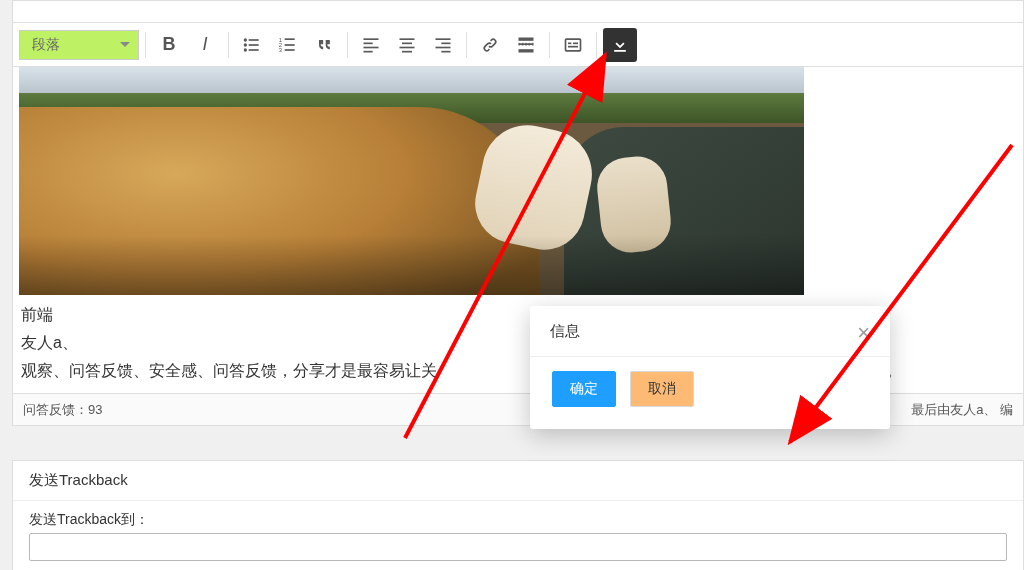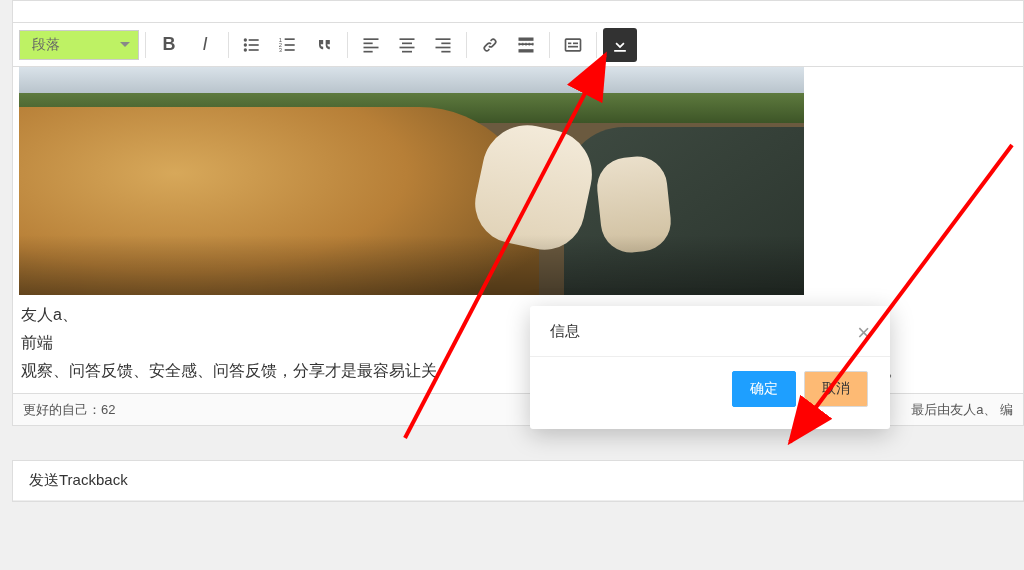--- a/index.html
+++ b/index.html
@@ -42,21 +42,21 @@
   .track-body label{font-size:14px;color:#333;display:block;margin-bottom:4px}
   .track-input{width:100%;height:28px;border:1px solid #b8b8b8;border-radius:2px;background:#fff}
 
   
   .modal{position:absolute;left:530px;top:306px;width:360px;background:#fff;border-radius:3px;box-shadow:0 6px 24px rgba(0,0,0,.22)}
   .modal-head{display:flex;align-items:flex-start;justify-content:space-between;padding:16px 20px 12px 20px}
   .modal-title{font-size:15px;color:#333}
   .modal-close{font-size:22px;color:#999;cursor:pointer;line-height:1}
   .modal-sep{height:1px;background:#eee;margin:0 0 0 0}
   .modal-body{padding:22px 22px 8px 22px;font-size:14px;color:#333}
-  .modal-foot{display:flex;justify-content:flex-end;gap:8px;padding:14px 22px 22px}
+  .modal-foot{display:flex;gap:14px;padding:14px 22px 22px}
   .btn{min-width:64px;height:36px;padding:0 16px;font-size:14px;border-radius:2px;cursor:pointer;display:flex;align-items:center;justify-content:center}
   .btn-primary{background:#1e9fff;color:#fff;border:1px solid #1e9fff}
   .btn-default{background:#fdba74;color:#333;border:1px solid #d9d9d9}
 
   
   .anno{position:absolute;left:0;top:0;pointer-events:none}
 </style>
 </head>
 <body>
 
@@ -164,40 +164,44 @@
     <div class="img-ph">
       <div class="sky"></div>
         <div class="grass"></div>
         <div class="sofa"></div>
       <div class="body"></div>
         <div class="paw2"></div>
         <div class="paw1"></div>
         <div class="shadow"></div>
     </div>
     <div class="txt-block">
+      <p>前端</p>
       <p>友人a、</p>
-      <p>前端</p>
       <p>
         <span>观察、问答反馈、安全感、问答反馈，分享才是最容易让关</span>
         <span style="display:inline-block;width:360px"></span>
         <span>更好的自己。</span>
       </p>
     </div>
   </div>
 
   <div class="editor-footer">
     <div>
-      <span>更好的自己：</span><span>62</span>
+      <span>问答反馈：</span><span>93</span>
     </div>
     <div>最后由友人a、 编</div>
   </div>
 </div>
 
 <div class="track-wrap">
   <div class="track-head">发送Trackback</div>
+  <div class="track-body">
+    <label>发送Trackback到：</label>
+    <input class="track-input" type="text" style="">
+  </div>
 </div>
 
 <div class="modal">
   <div class="modal-head">
     <div class="modal-title">信息</div>
     <div class="modal-close">
       <span>×</span>
     </div>
   </div>
   <div class="modal-sep"></div>

